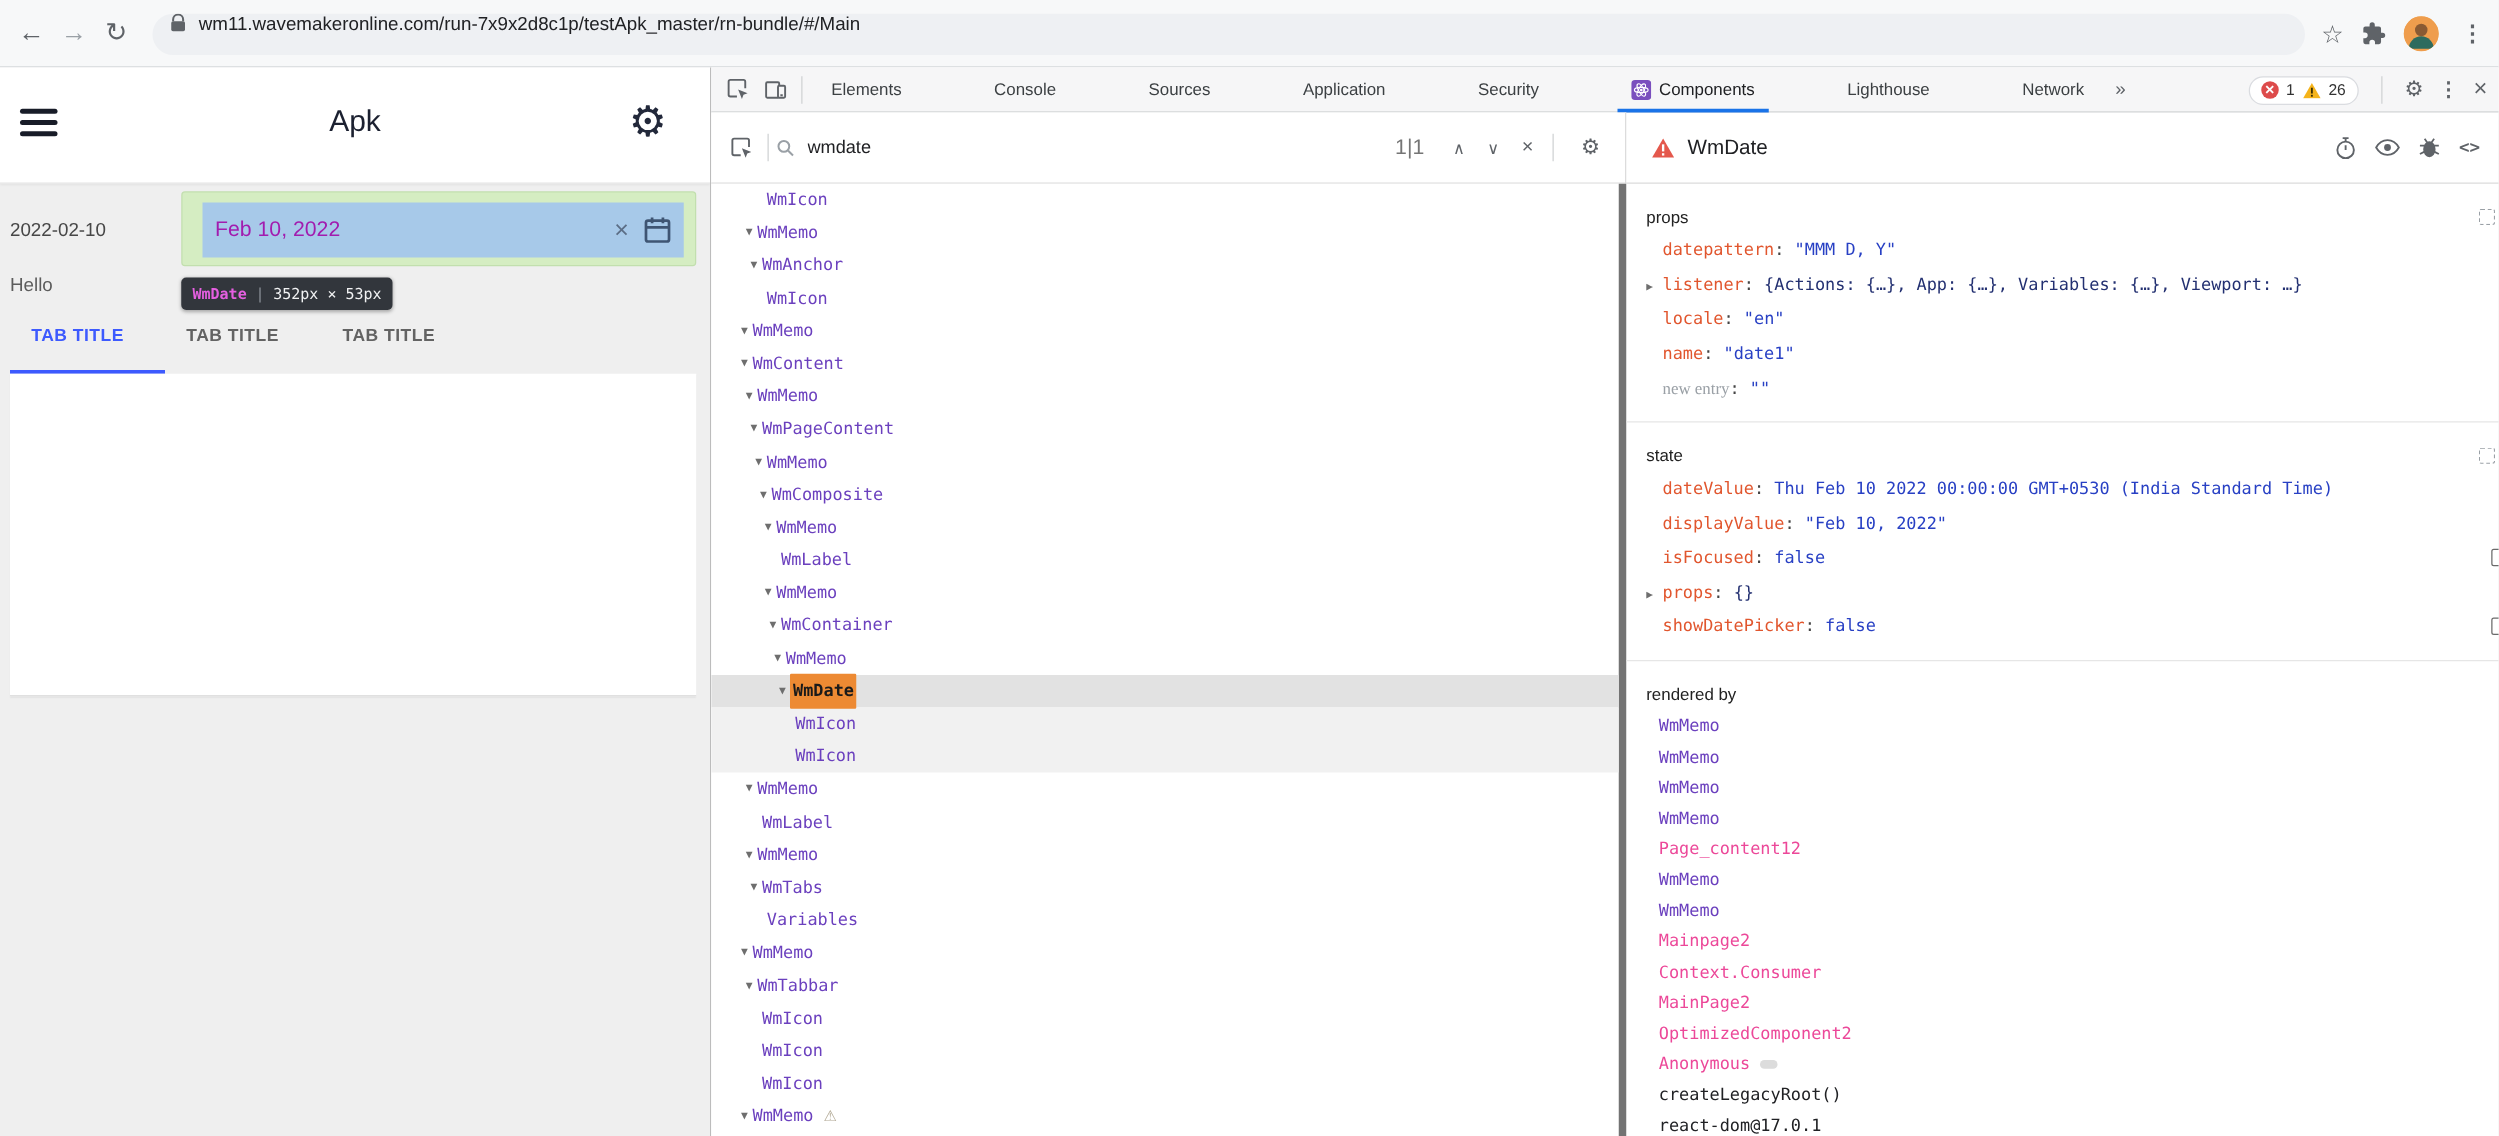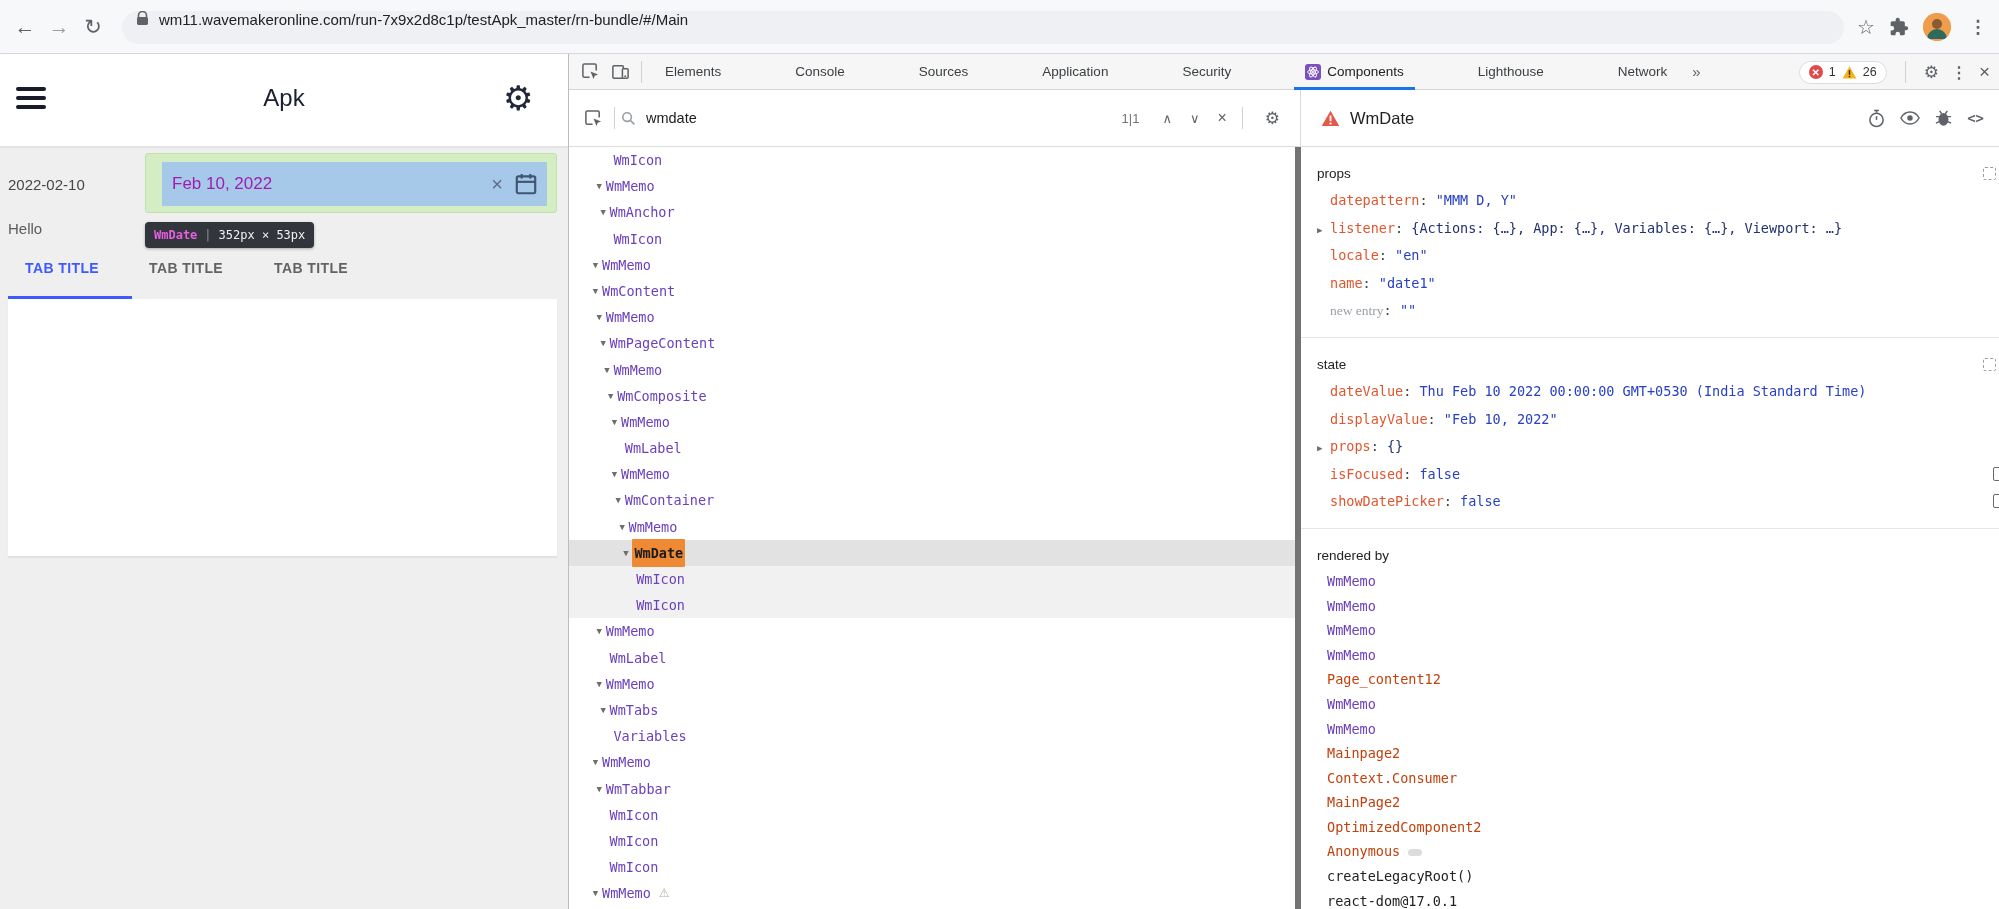--- a/index.html
+++ b/index.html
@@ -82,21 +82,21 @@
   .dt-gear { font-size:17px; font-family:"DejaVu Sans", sans-serif; }
   .dt-kebab { font-size:16px; font-weight:bold; }
   .dt-close { font-size:19px; }
 
   .dt-toolbar { position:absolute; left:0; top:36px; width:732px; height:57px; background:#fff;
                 border-bottom:1px solid #dcdcdc; border-right:1px solid #dcdcdc;
                 display:flex; align-items:center; padding:0 20px 0 9px; }
   .search-wrap { display:flex; align-items:center; flex:1; min-width:0; }
   .dt-search-input { border:none; outline:none; font-size:14.5px; color:#202124; width:330px;
                      margin-left:10px; font-family:"Liberation Sans", sans-serif; background:transparent; }
-  .result-count { font-size:13px; color:#757575; margin-right:14px; }
+  .result-count { font-size:17px; color:#757575; margin-right:14px; }
   .srch-btn { font-size:13px; color:#5f6368; padding:0 9px; cursor:pointer; }
   .toolbar-gear { margin-left:16px; }
 
   .dt-tree { position:absolute; left:0; top:93px; width:732px; height:762px; overflow:hidden;
              font-family:"DejaVu Sans Mono", monospace; font-size:13.5px; background:#fff;
              border-right:6px solid #737373; }
   .tree-row { height:26.2px; line-height:26.2px; white-space:nowrap; cursor:pointer; display:flex; align-items:center; }
   .tree-row .arrow { width:13px; display:inline-block; color:#6e6e6e; font-size:9px; text-align:center; flex:none; }
   .tree-row .cname { color:#6b40be; }
   .tree-row.selrow { background:#e2e2e2; }
@@ -123,21 +123,21 @@
   .kv-row .pad { display:inline-block; width:13px; }
   .k { color:#e1562e; }
   .k.dim { color:#9aa0a6;font-family:Liberation Serif, serif; }
   .colon { color:#444; }
   .v-string, .v-bool, .v-plain { color:#2840c4; }
   .v-object { color:#233071; }
   .kv-check { position:absolute; right:-7px; top:6px; width:14px; height:14px; background:#fff;
               border:1.6px solid #6a6a6a; border-radius:2px; cursor:pointer; }
   .rb-row { height:24.6px; line-height:24.6px; padding-left:10px; white-space:nowrap; }
   .rb-link { color:#6b40be; cursor:pointer; }
-  .rb-dim { color:#c2410c; }
+  .rb-dim { color:#ec4899; }
   .rb-plain { color:#202124; }
   .rb-badge { display:inline-block; width:14px; height:7px; background:#dcdcdc; border-radius:4px;
               margin-left:8px; vertical-align:middle; }
   svg { display:block; }
 </style>
 </head>
 <body>
 
 <div id="root">
 
@@ -481,22 +481,22 @@
             <div class="kv-row"><span class="pad"></span><span class="k">name</span><span class="colon">:  </span><span class="v-string">"date1"</span></div>
             <div class="kv-row"><span class="pad"></span><span class="k dim">new entry</span><span class="colon">:  </span><span class="v-string">""</span></div>
           </div>
       </div>
       <div class="section">
         <div class="sec-label">state</div>
         <span class="copy-ic"></span>
         <div>
             <div class="kv-row"><span class="pad"></span><span class="k">dateValue</span><span class="colon">:  </span><span class="v-plain">Thu Feb 10 2022 00:00:00 GMT+0530 (India Standard Time)</span></div>
             <div class="kv-row"><span class="pad"></span><span class="k">displayValue</span><span class="colon">:  </span><span class="v-string">"Feb 10, 2022"</span></div>
+            <div class="kv-row"><span class="pad"></span><span class="k">isFocused</span><span class="colon">:  </span><span class="v-bool">false</span><span class="kv-check"></span></div>
             <div class="kv-row"><span class="exp">▶</span><span class="k">props</span><span class="colon">:  </span><span class="v-object">{}</span></div>
-            <div class="kv-row"><span class="pad"></span><span class="k">isFocused</span><span class="colon">:  </span><span class="v-bool">false</span><span class="kv-check"></span></div>
             <div class="kv-row"><span class="pad"></span><span class="k">showDatePicker</span><span class="colon">:  </span><span class="v-bool">false</span><span class="kv-check"></span></div>
           </div>
       </div>
       <div class="section" style="border-bottom:none">
         <div class="sec-label">rendered by</div>
         <div>
             <div class="rb-row"><span class="rb-link">WmMemo</span></div>
             <div class="rb-row"><span class="rb-link">WmMemo</span></div>
             <div class="rb-row"><span class="rb-link">WmMemo</span></div>
             <div class="rb-row"><span class="rb-link">WmMemo</span></div>

